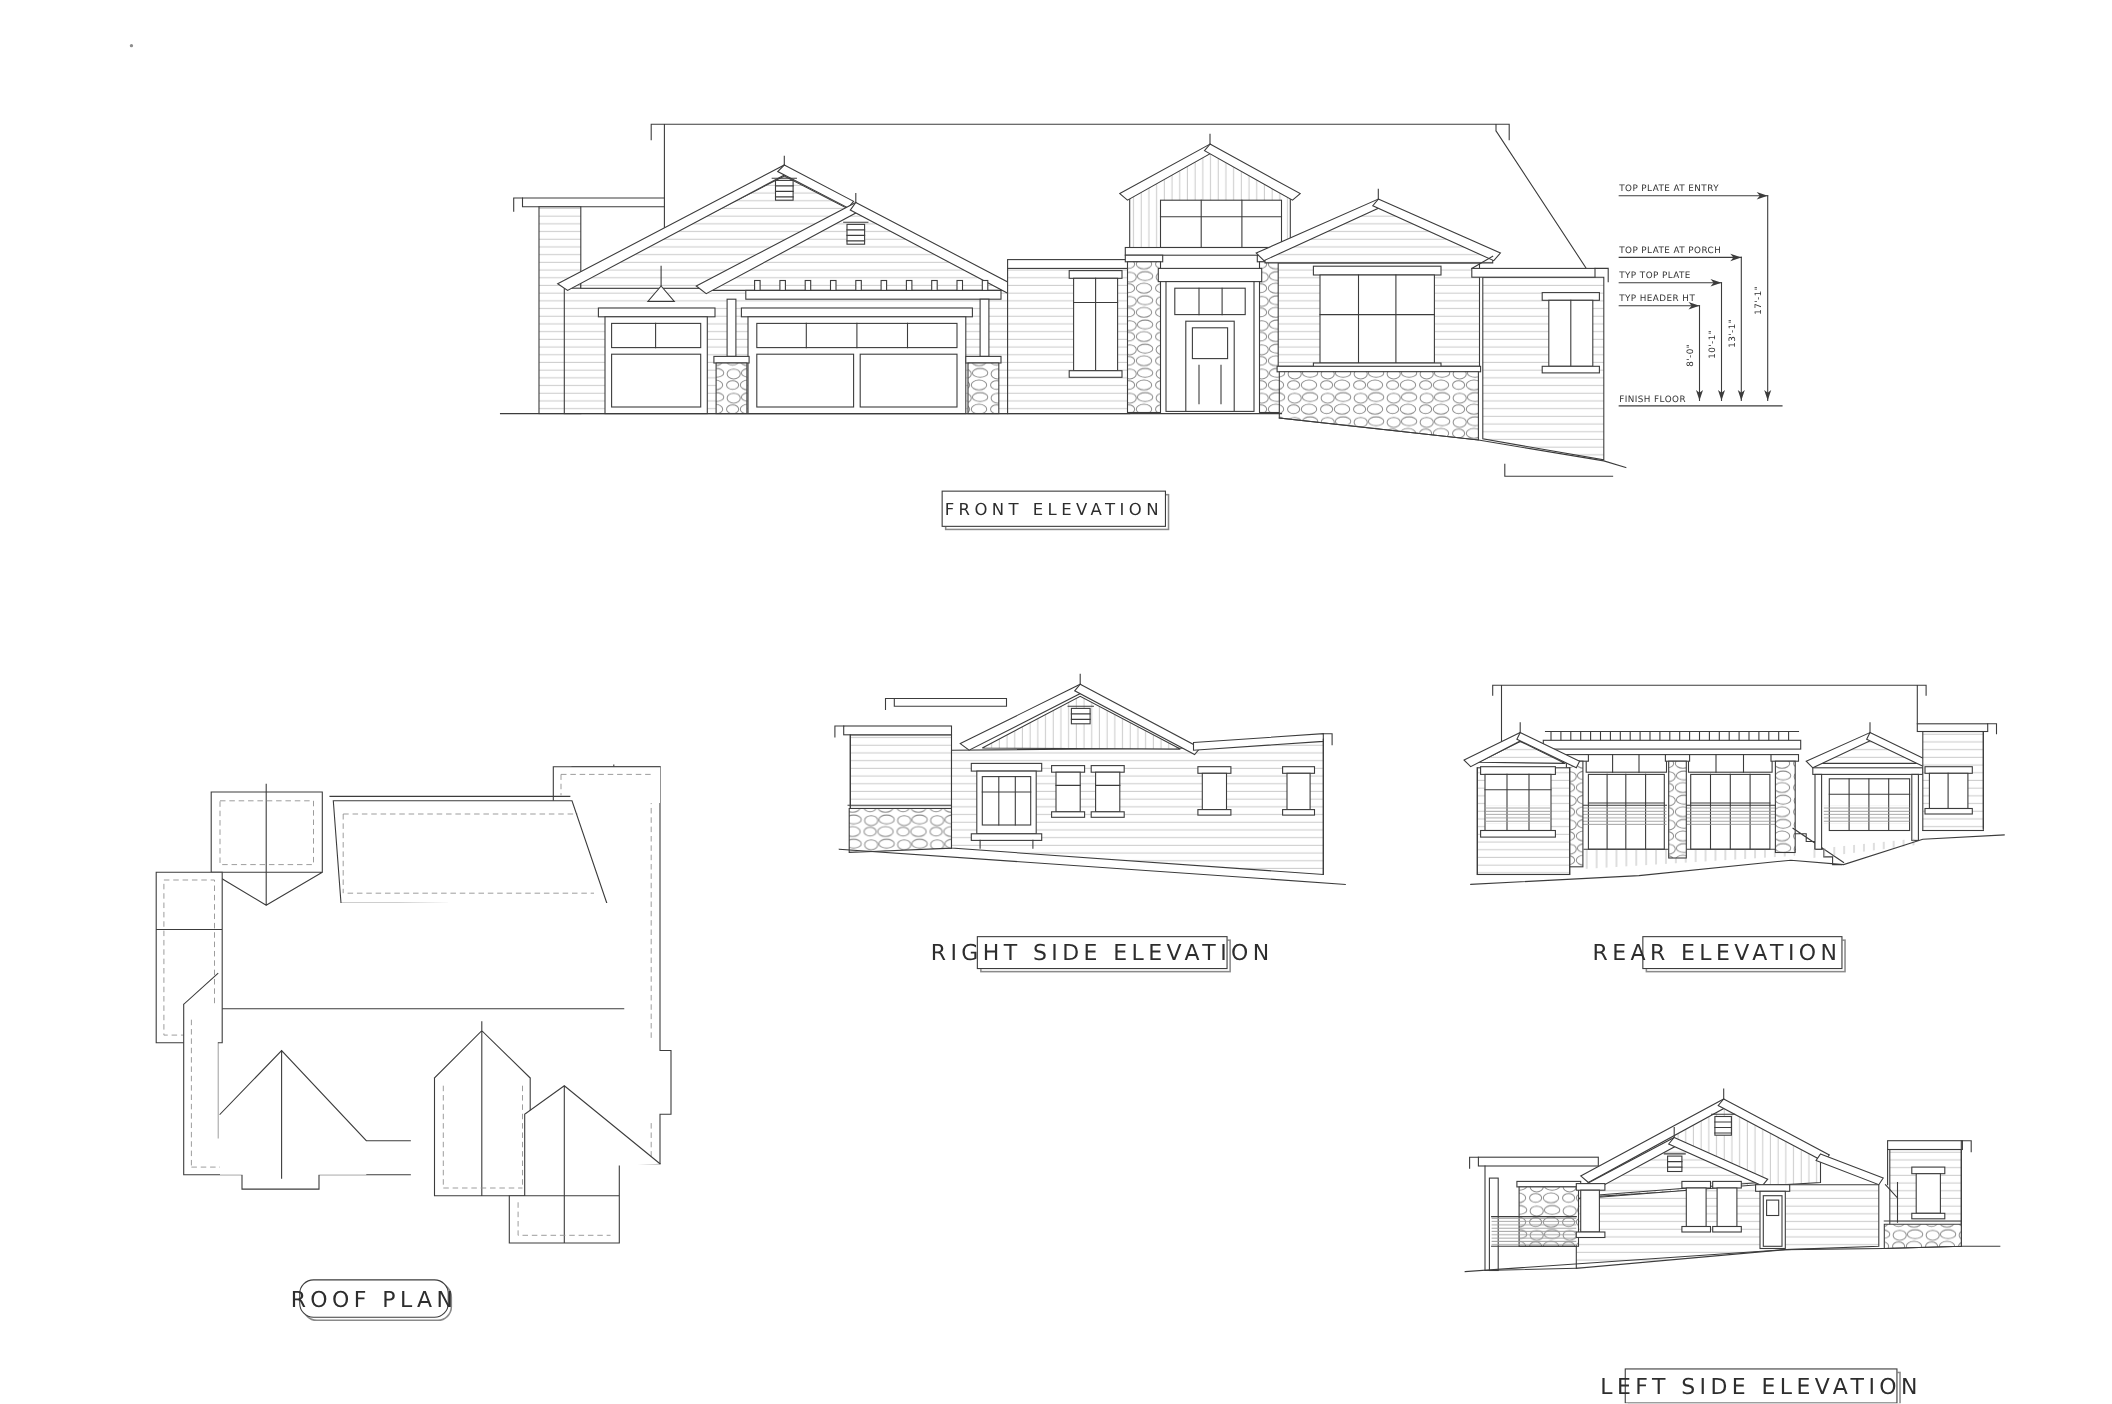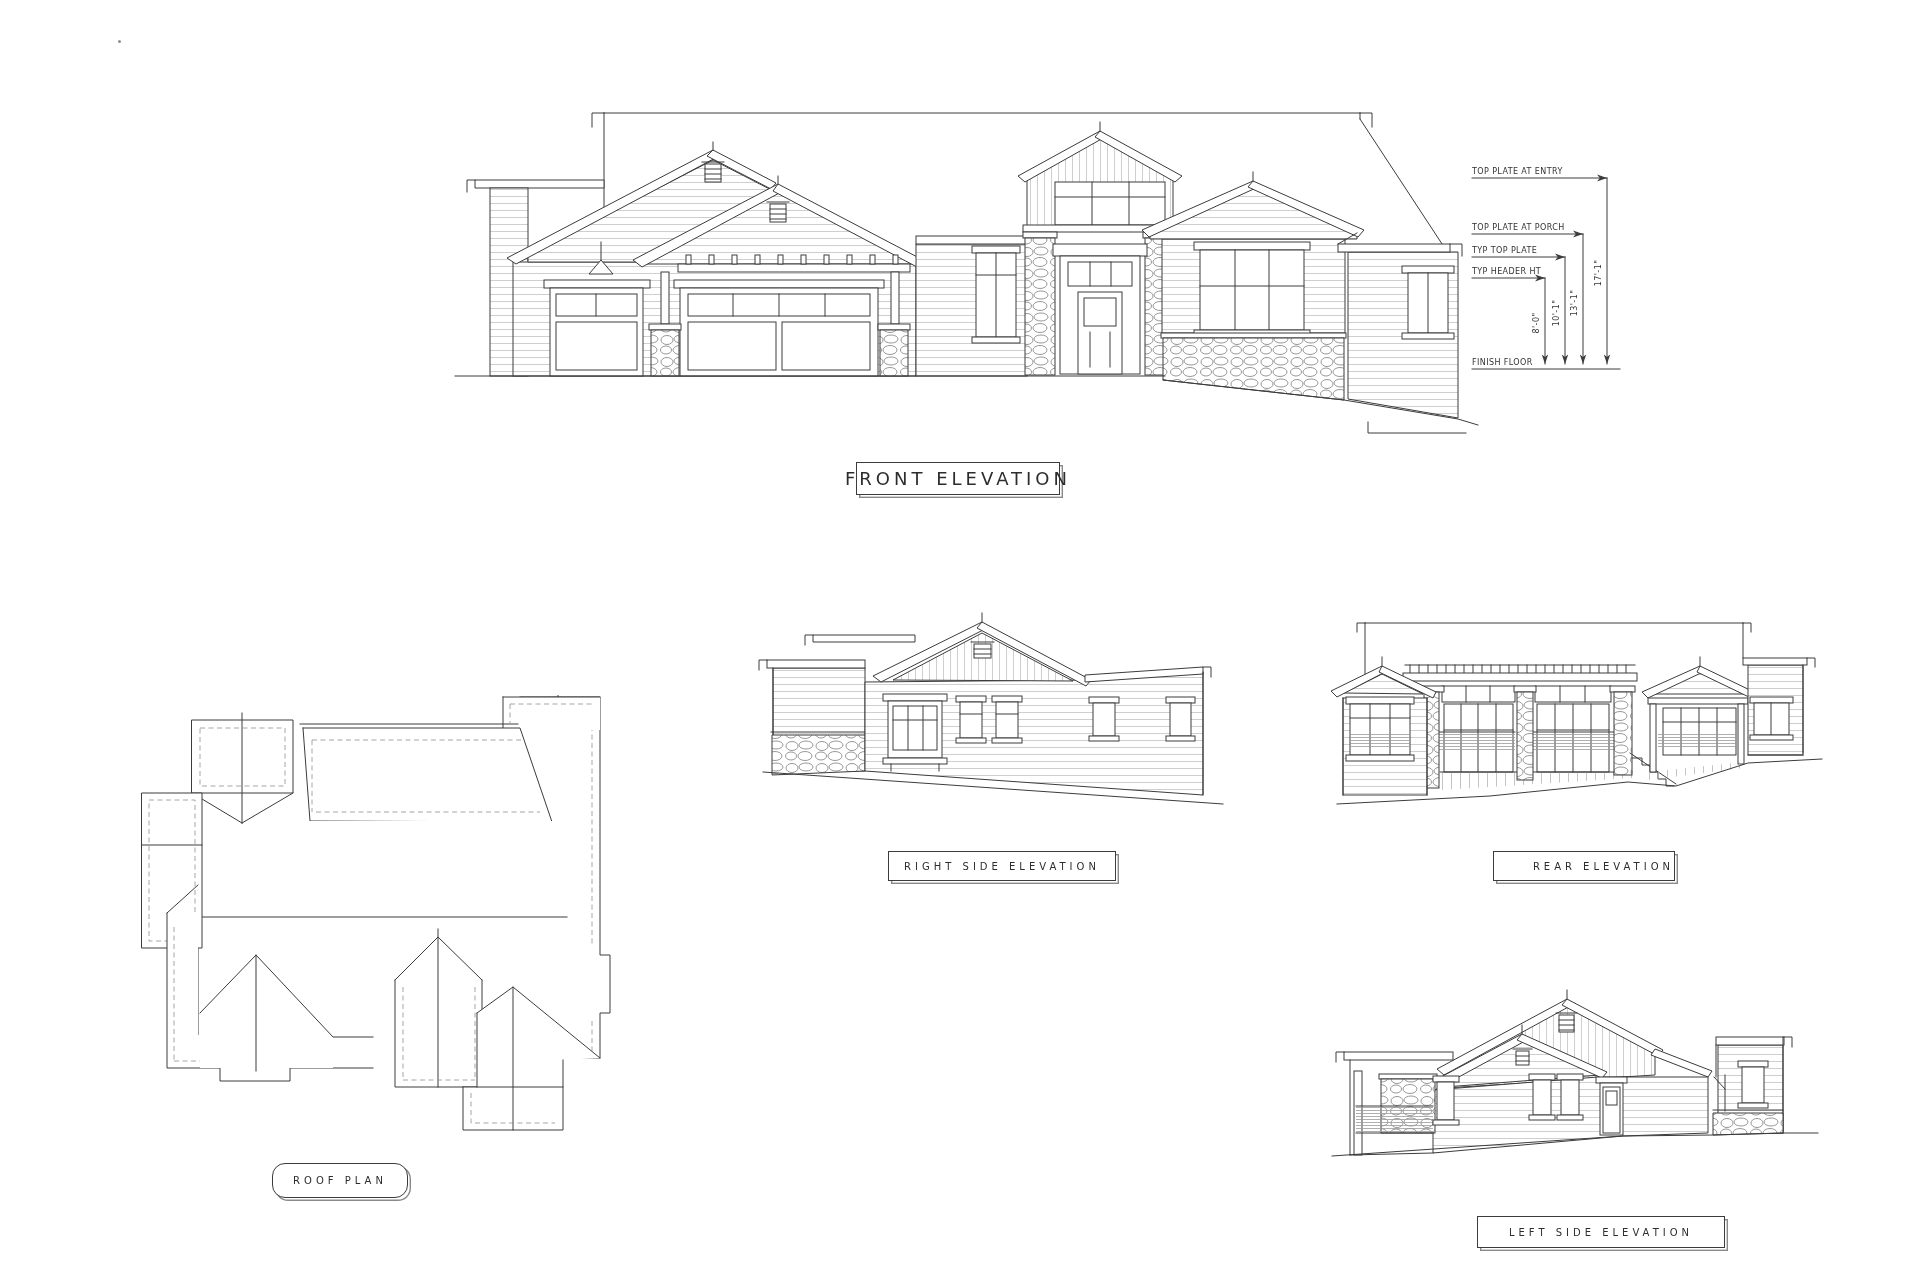--- a/index.html
+++ b/index.html
@@ -1,21 +1,21 @@
 <!DOCTYPE html>
 <html><head>
 <meta charset="utf-8">
 <style>
   html,body{margin:0;padding:0;background:#ffffff;}
   #canvas{position:relative;width:1920px;height:1276px;background:#ffffff;overflow:hidden;
           font-family:"DejaVu Sans",sans-serif;text-decoration:underline;}
   .abs{position:absolute;}
   .title-box{position:absolute;border:1.4px solid #3c3c3c;background:#fff;
              display:flex;align-items:center;justify-content:center;
-             color:#2d2d2d;letter-spacing:4px;font-size:10px;white-space:nowrap;
+             color:#2d2d2d;letter-spacing:4px;font-size:20px;white-space:nowrap;
              box-shadow:3px 3px 0 -1.4px #ffffff, 3px 3px 0 0 #8a8a8a;}
   svg .ln{stroke:#3c3c3c;stroke-width:1;fill:none;stroke-linecap:square;}
   svg .lnw{stroke:#3c3c3c;stroke-width:1;fill:#ffffff;}
   svg .fw{fill:#ffffff;stroke:none;}
   svg .hs{fill:url(#hs);stroke:#3c3c3c;stroke-width:1;}
   svg .vs{fill:url(#vs);stroke:#3c3c3c;stroke-width:1;}
   svg .st{fill:url(#st);stroke:#3c3c3c;stroke-width:1;}
   svg .dash{stroke:#8f8f8f;stroke-width:0.8;fill:none;stroke-dasharray:5 3.5;}
   svg .rl{fill:url(#rl);stroke:none;}
   svg .sk{fill:url(#sk);stroke:none;}
@@ -211,21 +211,21 @@
     <text class="anno" x="4" y="72">TOP PLATE AT PORCH</text>
     <text class="anno" x="4" y="95">TYP TOP PLATE</text>
     <text class="anno" x="4" y="116">TYP HEADER HT</text>
     <text class="anno" x="4" y="207">FINISH FLOOR</text>
     <text class="anno" text-anchor="middle" transform="rotate(-90 133 115)" x="133" y="115">17'-1"</text>
     <text class="anno" text-anchor="middle" transform="rotate(-90 109 145)" x="109" y="145">13'-1"</text>
     <text class="anno" text-anchor="middle" transform="rotate(-90 91 155)" x="91" y="155">10'-1"</text>
     <text class="anno" text-anchor="middle" transform="rotate(-90 71 165)" x="71" y="165">8'-0"</text>
   </svg>
 
-  <div class="title-box" style="left:856px;top:446px;width:202px;height:31px;font-size:18px;margin-top:16px;">
+  <div class="title-box" style="left:856px;top:446px;width:202px;height:31px;font-size:15px;">
     <span>FRONT ELEVATION</span>
   </div>
 
   <svg class="abs" style="left:140px;top:695px;" width="520" height="480" viewBox="0 0 520 480">
 
     <g>
       <path class="fw" d="M380,2 H460 V260 H470 V318 H460 V363 H422 V2 Z"></path>
       <path class="ln" d="M380,2 H460 V260 H470 V318 H460 V363 H422 M418,0 V8"></path>
       <path class="dash" d="M452,14 V252 M452,326 V356"></path>
     </g>
@@ -480,17 +480,17 @@
       <rect class="lnw" x="412" y="82" width="22" height="36"></rect>
       <rect class="lnw" x="408" y="118" width="30" height="5"></rect>
       <path class="ln" d="M395,90 V126 M395,104 L384,92 M383,125 H453"></path>
       <polygon class="st" points="383,128 453,128 453,148 383,150"></polygon>
     </g>
     <g>
       <path class="ln" d="M2,171 L293,151 L383,150 L455,148 L488,148"></path>
     </g>
   </svg>
 
-  <div class="title-box" style="left:1477px;top:1216px;width:246px;height:30px;">
+  <div class="title-box" style="left:1477px;top:1244px;width:246px;height:30px;">
     <span>LEFT SIDE ELEVATION</span>
   </div>
 
 </div>
 
 </body></html>

